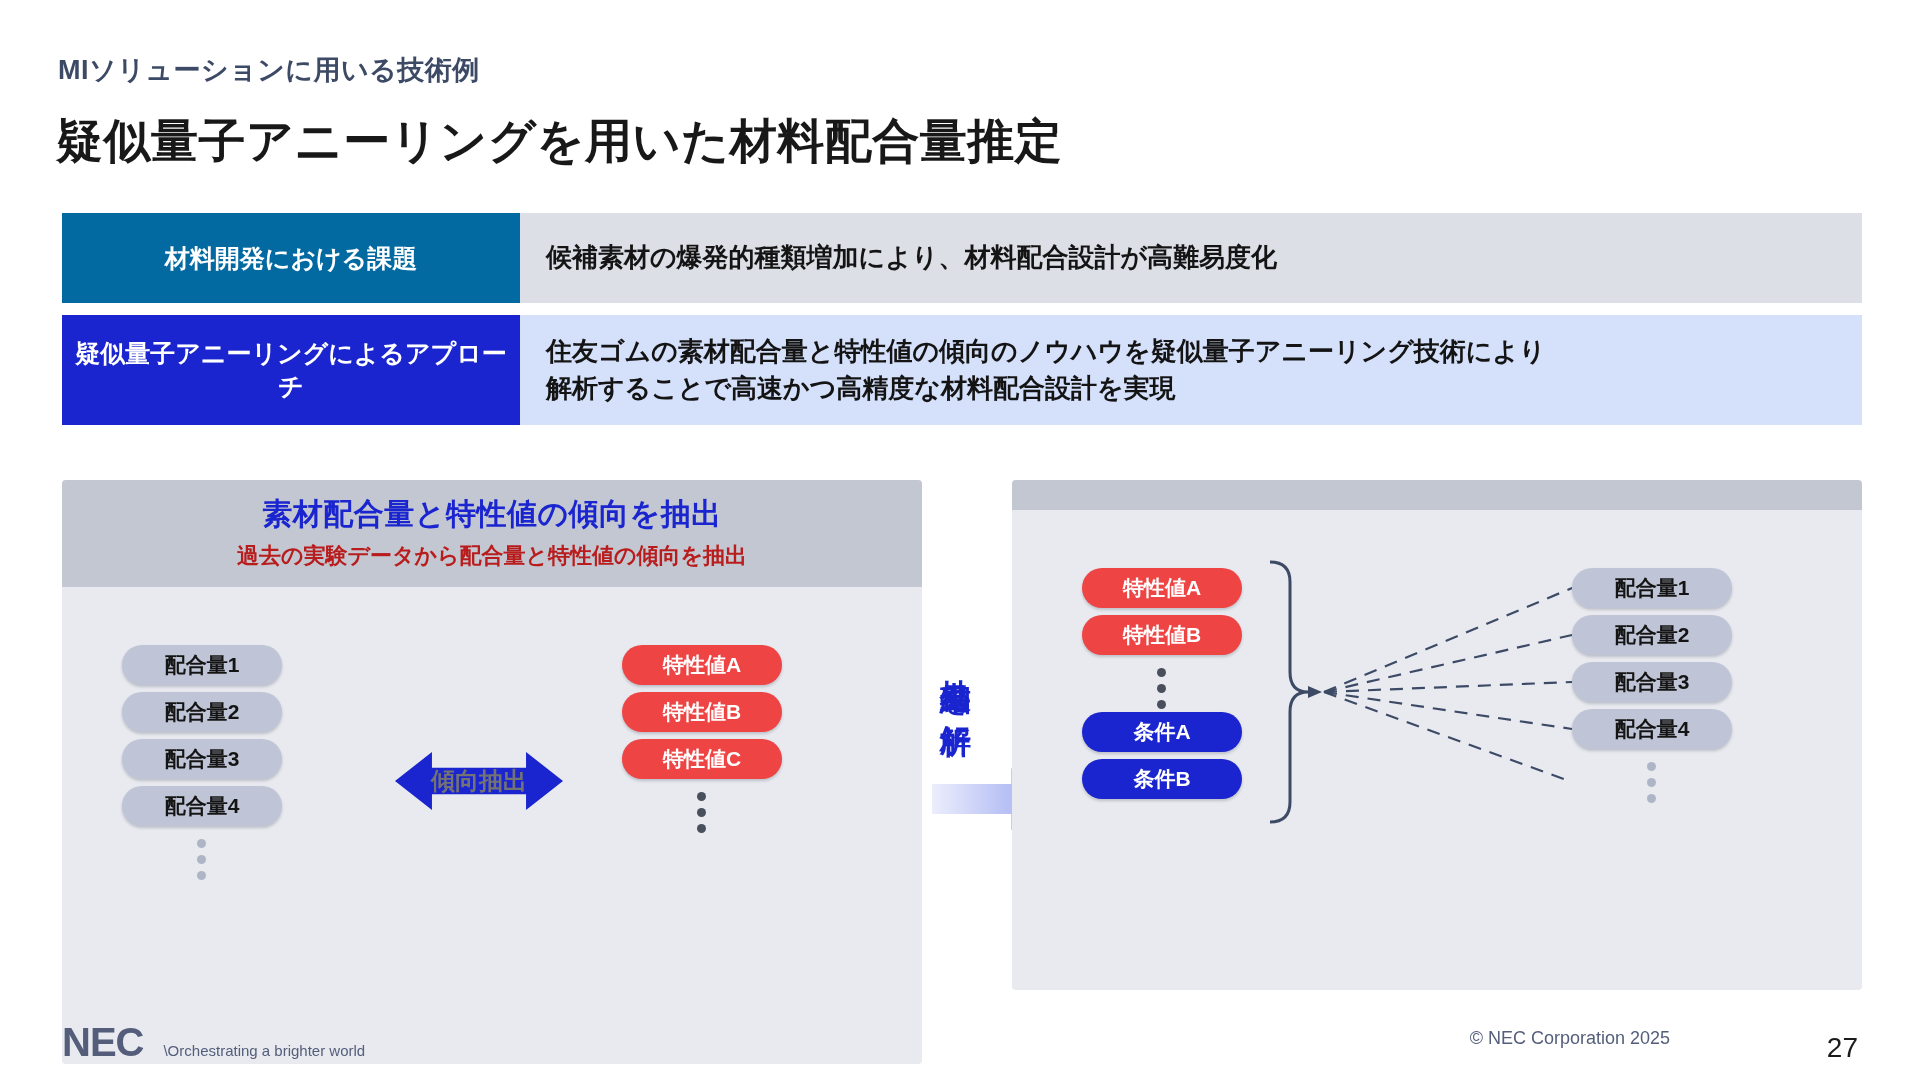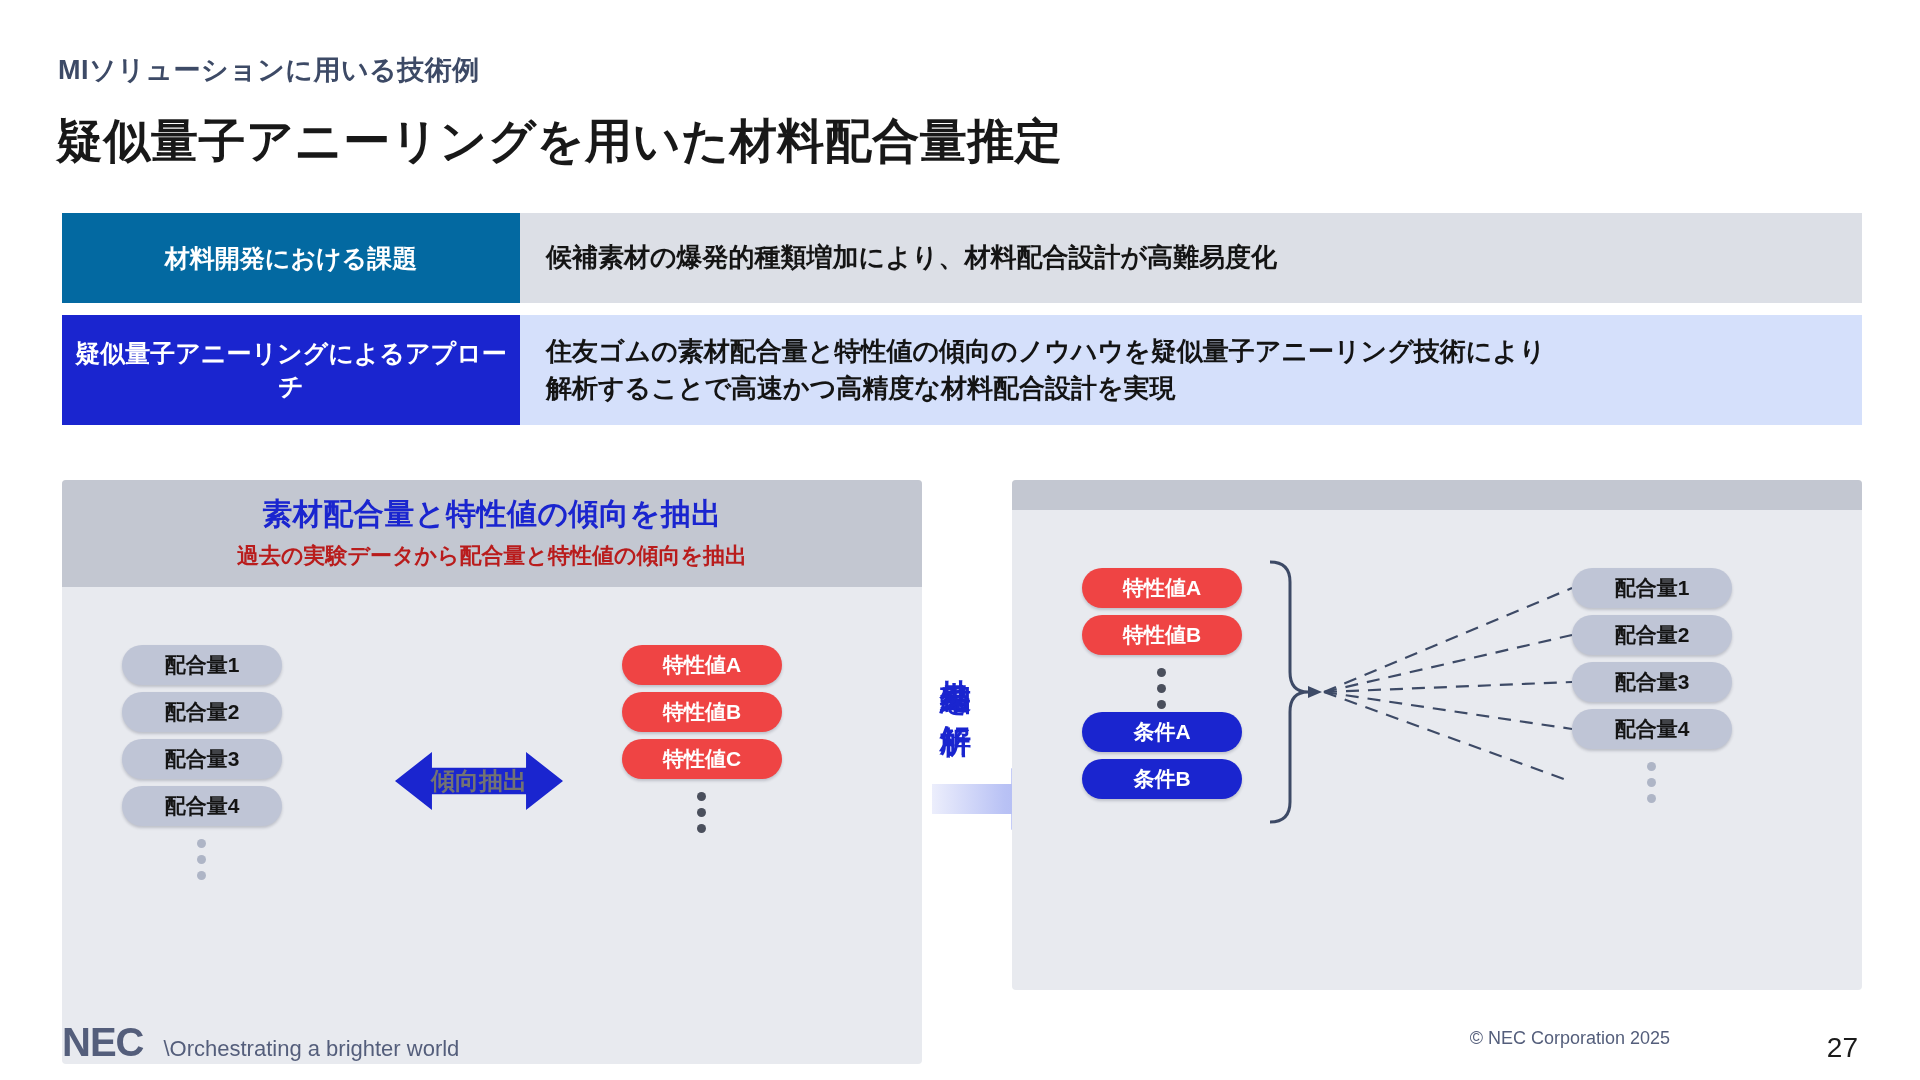--- a/index.html
+++ b/index.html
@@ -199,21 +199,21 @@
     align-items: baseline;
     gap: 20px;
   }
   .nec-mark {
     font-size: 40px;
     font-weight: bold;
     color: #545e7b;
     letter-spacing: -1px;
   }
   .nec-tag {
-    font-size: 22px;
+    font-size: 15px;
     color: #545e7b;
   }
   .copyright {
     position: absolute;
     right: 250px;
     top: 1028px;
     font-size: 18px;
     color: #545e7b;
   }
   .page-num {

